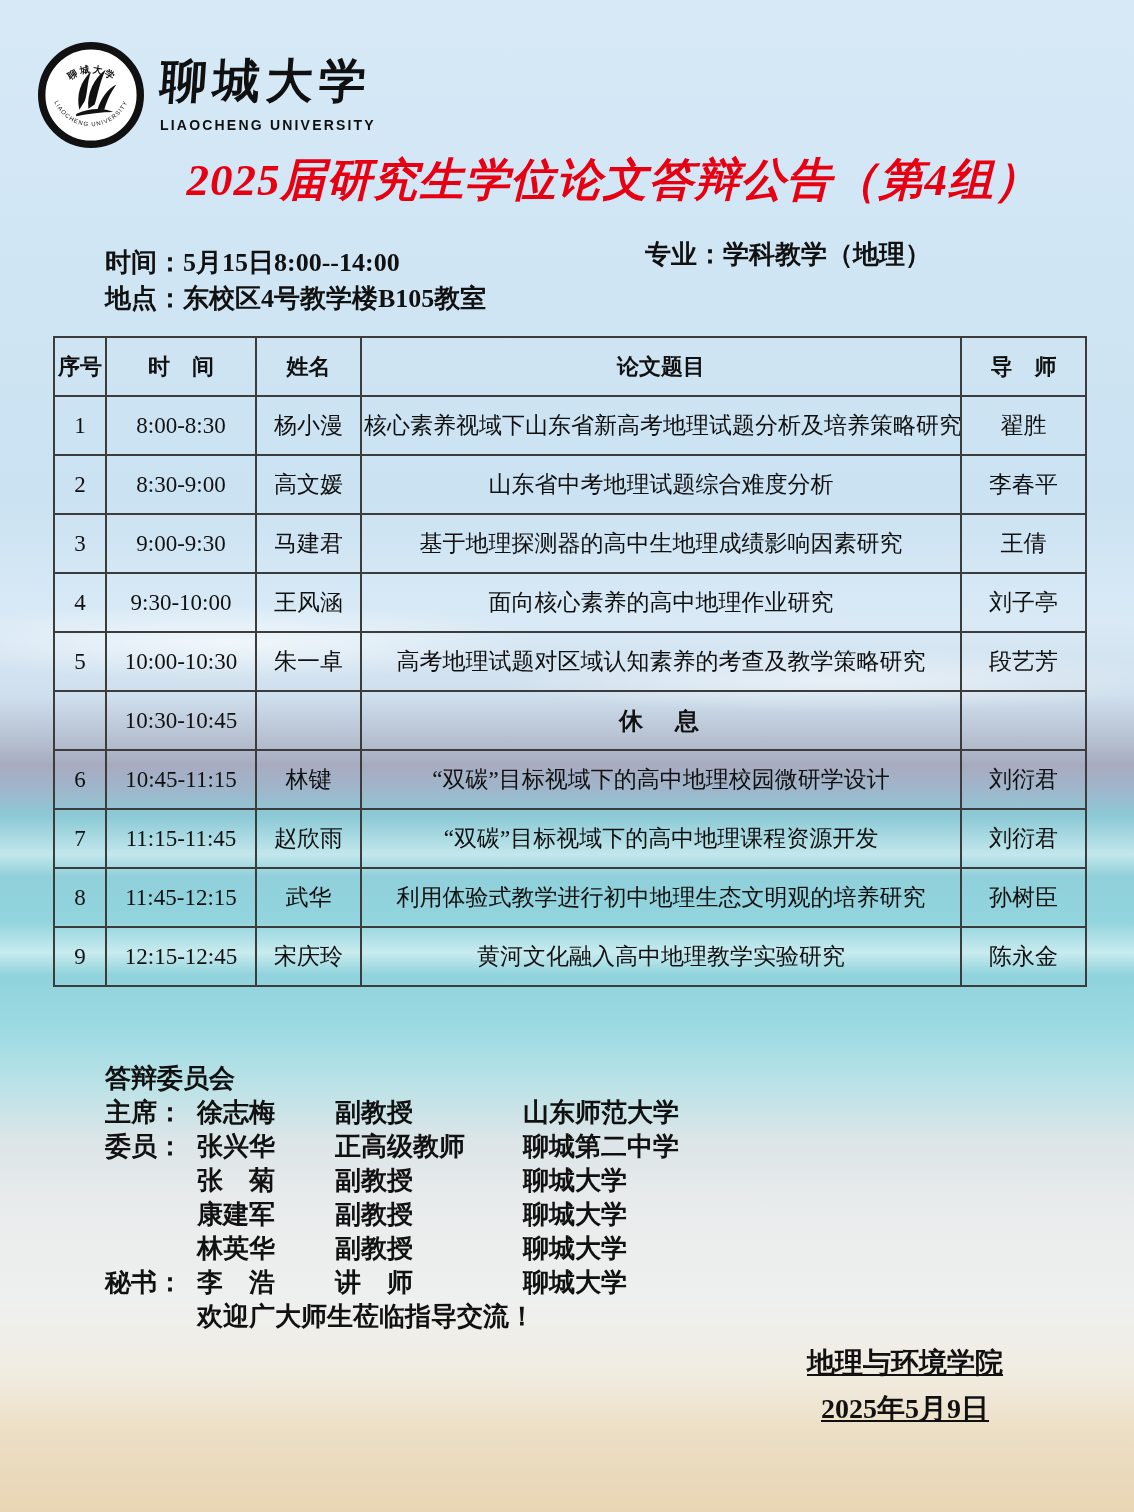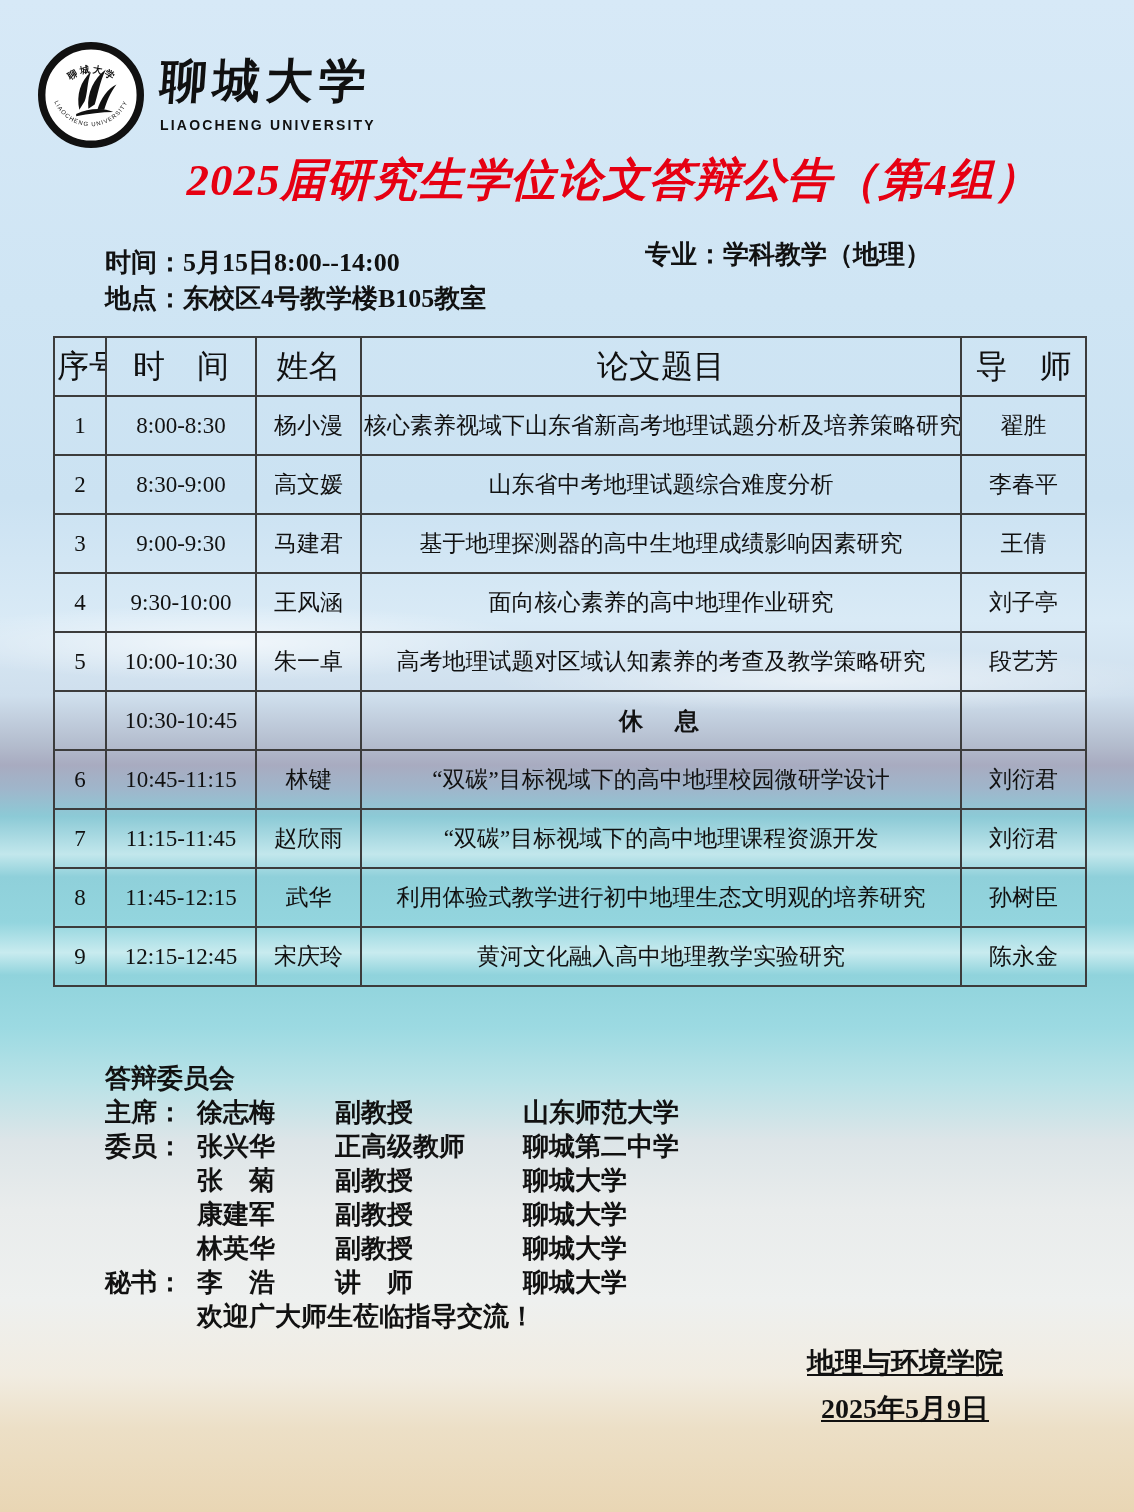--- a/index.html
+++ b/index.html
@@ -34,21 +34,21 @@
   .info-time{top:237px;left:105px;margin-top:8px;}
   .info-major{top:237px;left:645px;}
   .info-location{top:281px;left:105px;}
 
   
   table.schedule{position:absolute;top:336px;left:53px;width:1032px;
                  border-collapse:collapse;table-layout:fixed;}
   table.schedule th,table.schedule td{border:2px solid #3c3c3c;height:57px;
                  text-align:center;vertical-align:middle;color:#111;
                  overflow:hidden;white-space:nowrap;padding:0 2px;}
-  table.schedule th{font-size:32px;font-weight:normal;}
+  table.schedule th{font-size:22px;font-weight:bold;}
   table.schedule td{font-size:23px;font-weight:normal;}
   td.cell-no{font-weight:bold;}
   td.cell-title{font-size:21px;}
   tr.break-row td.cell-title{font-weight:bold;font-size:24px;letter-spacing:4px;text-align:center;}
 
   
   .committee{position:absolute;top:1062px;left:105px;color:#111;font-weight:bold;font-size:26px;}
   .committee-heading{line-height:34px;}
   .member-row{display:grid;grid-template-columns:92px 138px 188px auto;line-height:34px;}
   .member-row span{white-space:nowrap;}

